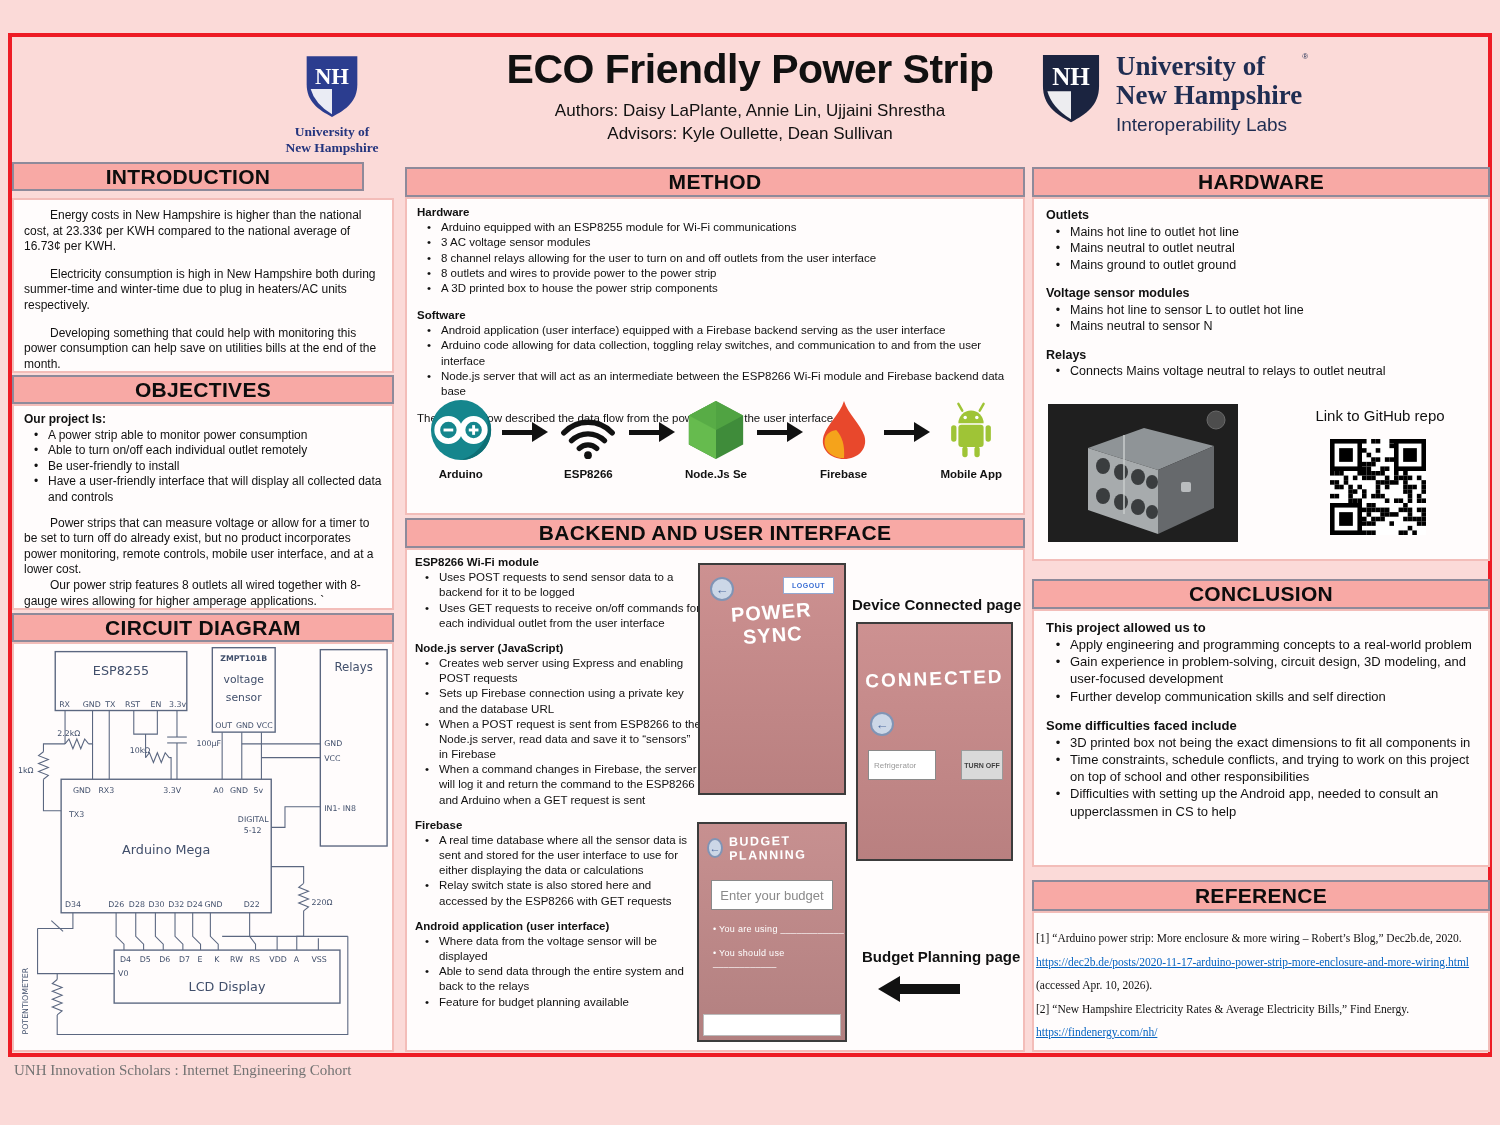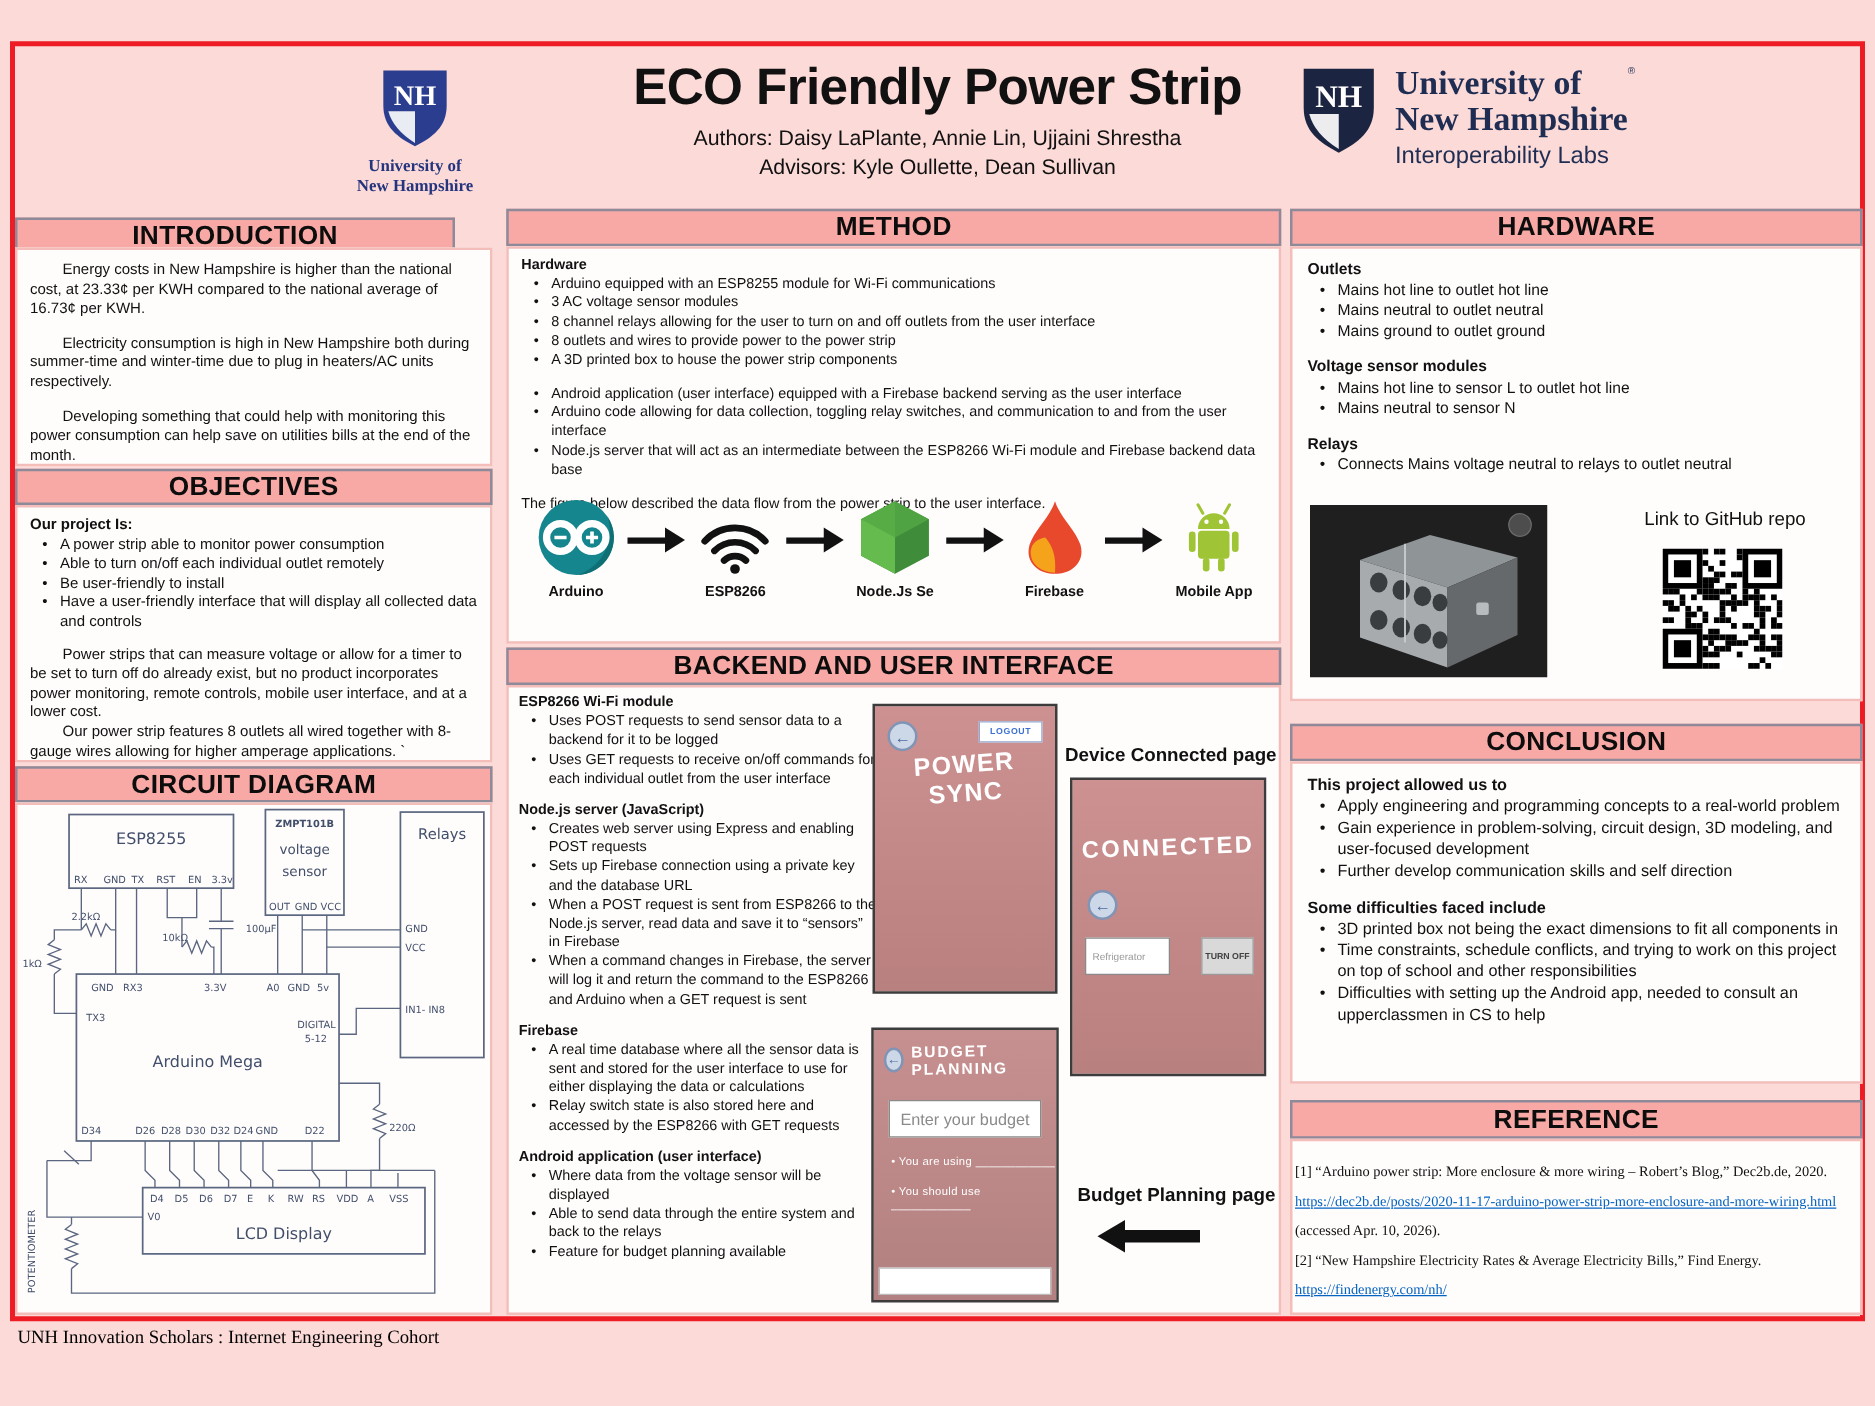--- a/index.html
+++ b/index.html
@@ -79,21 +79,21 @@
   .bp-footer { position:absolute; left:4px; right:4px; bottom:4px; height:22px; background:#fff; border:1px solid #bbb; }
   .page-label { position:absolute; font-weight:bold; font-size:15px; }
   .big-arrow-left { position:absolute; width:84px; height:26px; }
   .big-arrow-left::before { content:""; position:absolute; left:20px; top:8px; width:62px; height:10px; background:#111; }
   .big-arrow-left::after { content:""; position:absolute; left:0; top:0;
        border-right:22px solid #111; border-top:13px solid transparent; border-bottom:13px solid transparent; }
 
   
   .ref-body { font-family:"Liberation Serif", serif; font-size:11.5px; line-height:2.05; padding:14px 12px 6px 2px; }
   .ref-link { color:#0563c1; text-decoration:underline; cursor:pointer; }
-  .footer { position:absolute; left:14px; top:1062px; font-family:"Liberation Serif", serif; font-size:15px; color:#000000; }
+  .footer { position:absolute; left:14px; top:1062px; font-family:"Liberation Serif", serif; font-size:15px; color:#737373; }
 
   
   .circ-svg text { font-family:"DejaVu Sans", sans-serif; fill:#414f6b; }
   .circ-svg .box { fill:none; stroke:#5b6780; stroke-width:1.4; }
   .circ-svg .wire { fill:none; stroke:#5b6780; stroke-width:1.1; }
   .circ-svg .pin { font-size:8px; }
   .circ-svg .bt  { font-size:13px; }
   .circ-svg .sm  { font-size:8px; }
 </style>
 </head>
@@ -123,21 +123,21 @@
       <text x="42" y="44" text-anchor="middle" font-size="34" font-weight="bold" fill="#ffffff" font-family="Liberation Serif, serif">NH</text>
     </svg>
     <div class="txt">
       <div class="l1">University of</div>
       <div class="l2">New Hampshire</div>
       <div class="l3">Interoperability Labs</div>
     </div>
     <span class="reg">®</span>
   </div>
 
-  <div class="sec-head" style="left:12px; top:174px; width:352px; height:29px;">INTRODUCTION</div>
+  <div class="sec-head" style="left:12px; top:162px; width:352px; height:29px;">INTRODUCTION</div>
   <div class="sec-body leftcol" style="left:12px; top:198px; width:382px; height:175px;">
     <div class="pad">
       <p class="ind">Energy costs in New Hampshire is higher than the national cost, at 23.33¢ per KWH compared to the national average of 16.73¢ per KWH.</p>
       <div class="gap12"></div>
       <p class="ind">Electricity consumption is high in New Hampshire both during summer-time and winter-time due to plug in heaters/AC units respectively.</p>
       <div class="gap12"></div>
       <p class="ind">Developing something that could help with monitoring this power consumption can help save on utilities bills at the end of the month.</p>
     </div>
   </div>
 
@@ -291,20 +291,21 @@
       <div class="b">
           <span>8 channel relays allowing for the user to turn on and off outlets from the user interface</span>
         </div>
       <div class="b">
           <span>8 outlets and wires to provide power to the power strip</span>
         </div>
       <div class="b">
           <span>A 3D printed box to house the power strip components</span>
         </div>
       <div class="gap12"></div>
+      <div class="bh">Software</div>
       <div class="b">
           <span>Android application (user interface)  equipped with a Firebase backend serving as the user interface</span>
         </div>
       <div class="b">
           <span>Arduino code allowing for data collection, toggling relay switches, and communication to and from the user interface</span>
         </div>
       <div class="b">
           <span>Node.js server that will act as an intermediate between the ESP8266 Wi-Fi module and Firebase backend data base</span>
         </div>
       <div class="gap12"></div>

